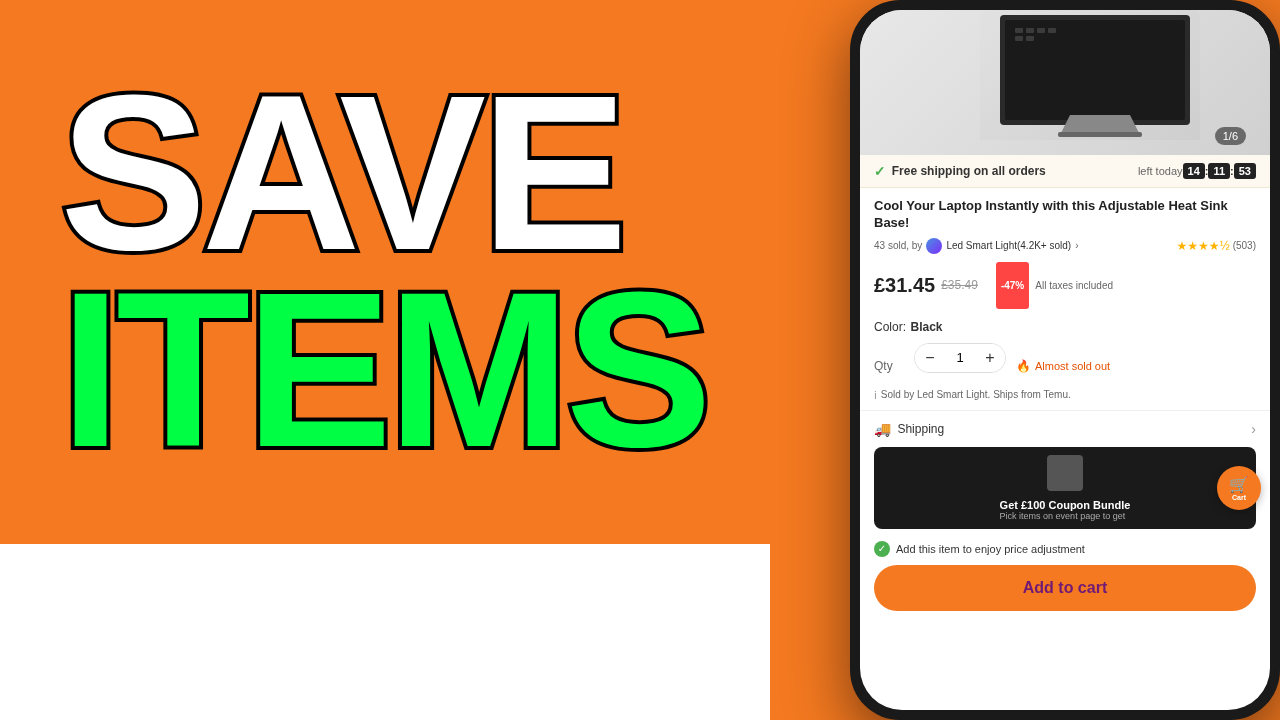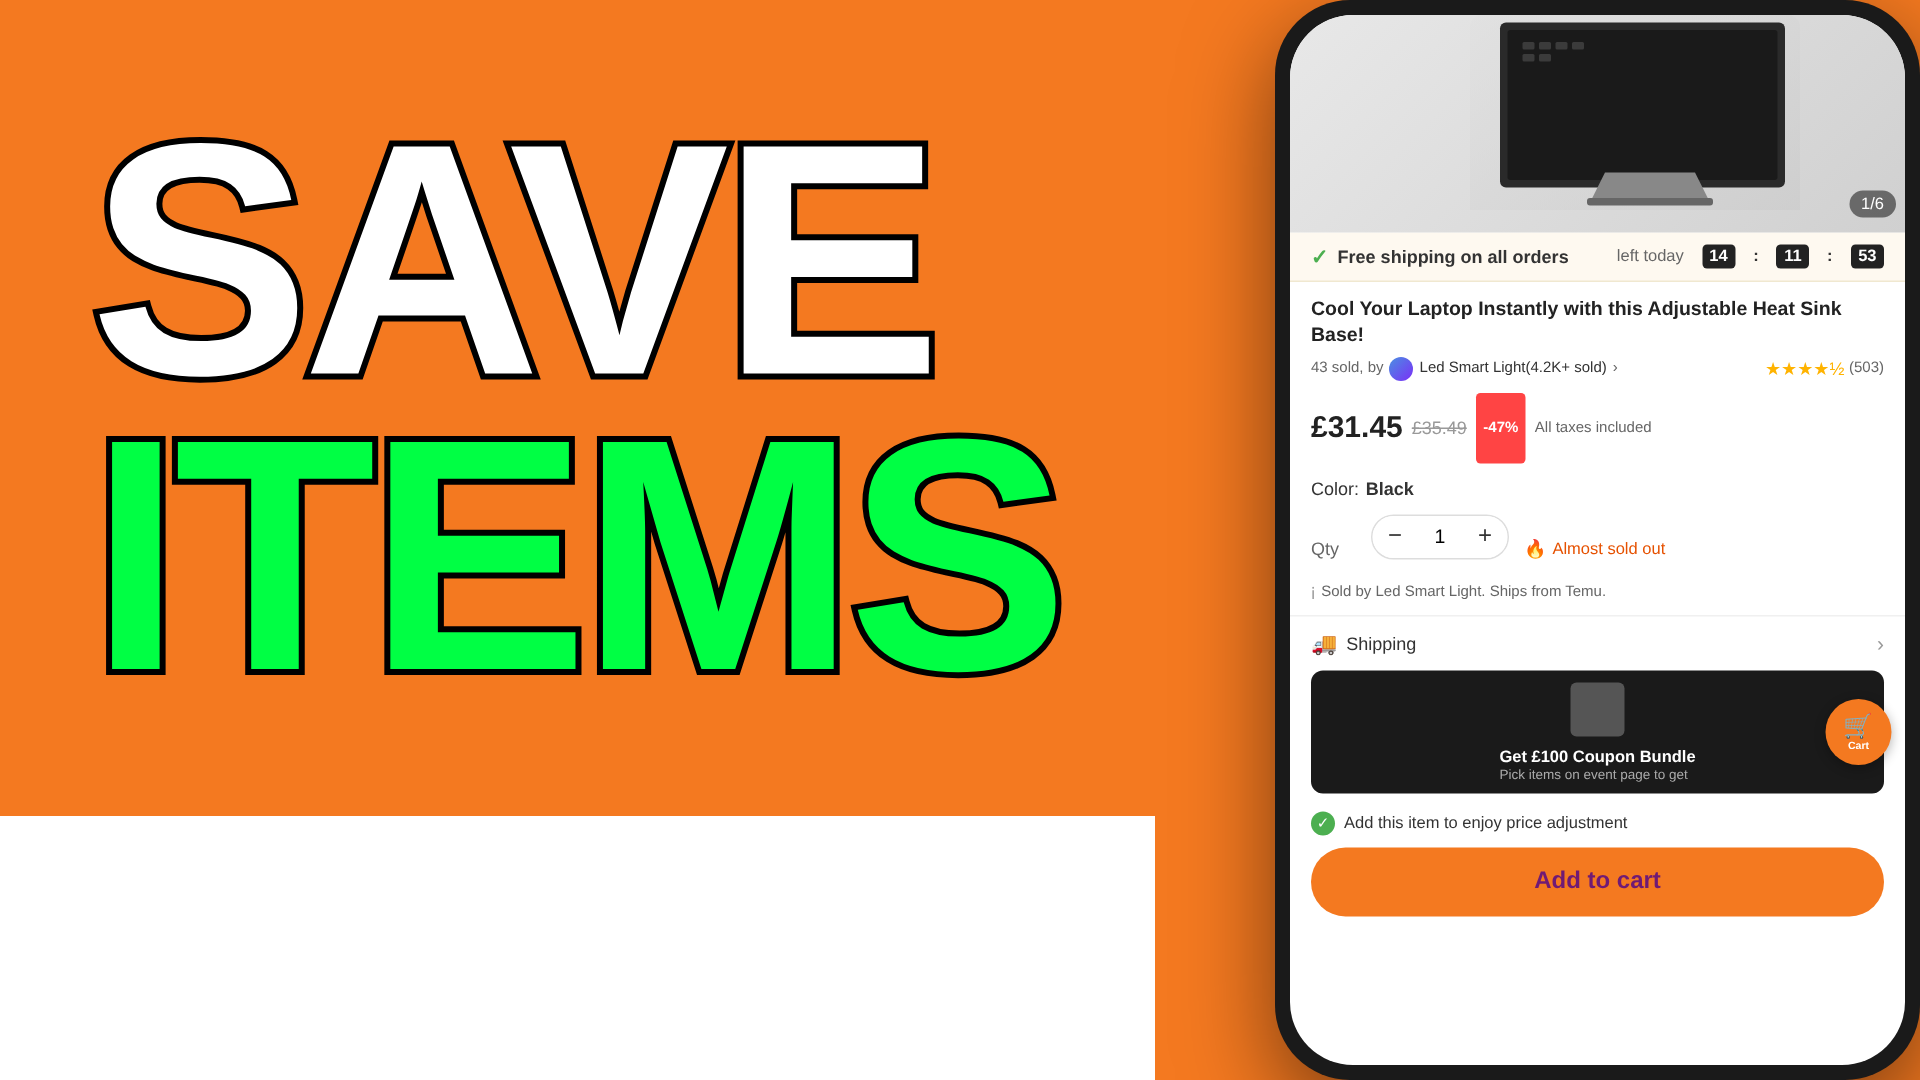--- a/index.html
+++ b/index.html
@@ -106,21 +106,21 @@
       width: 300px;
       height: 140px;
       position: absolute;
       top: -10px;
       right: 20px;
     }
 
     .image-counter {
       position: absolute;
       bottom: 10px;
-      right: 6px;
+      right: 24px;
       background: rgba(0,0,0,0.5);
       color: white;
       font-size: 11px;
       padding: 3px 8px;
       border-radius: 10px;
     }
 
     
     .shipping-banner {
       background: #fef9f0;
@@ -146,21 +146,21 @@
 
     .shipping-text {
       font-size: 12px;
       font-weight: 600;
       color: #333;
     }
 
     .shipping-right {
       display: flex;
       align-items: center;
-      gap: 12px;
+      gap: 0;
       font-size: 11px;
       color: #666;
       justify-content: space-between;
     }
 
     .timer-box {
       background: #222;
       color: white;
       font-size: 11px;
       font-weight: bold;
@@ -257,20 +257,21 @@
       text-decoration: line-through;
     }
 
     .discount-badge {
       background: #FF4444;
       color: white;
       font-size: 10px;
       font-weight: bold;
       padding: 18px 5px;
       border-radius: 3px;
+      margin-left: 12px;
     }
 
     .tax-text {
       font-size: 10px;
       color: #666;
     }
 
     
     .color-row {
       margin-bottom: 8px;

